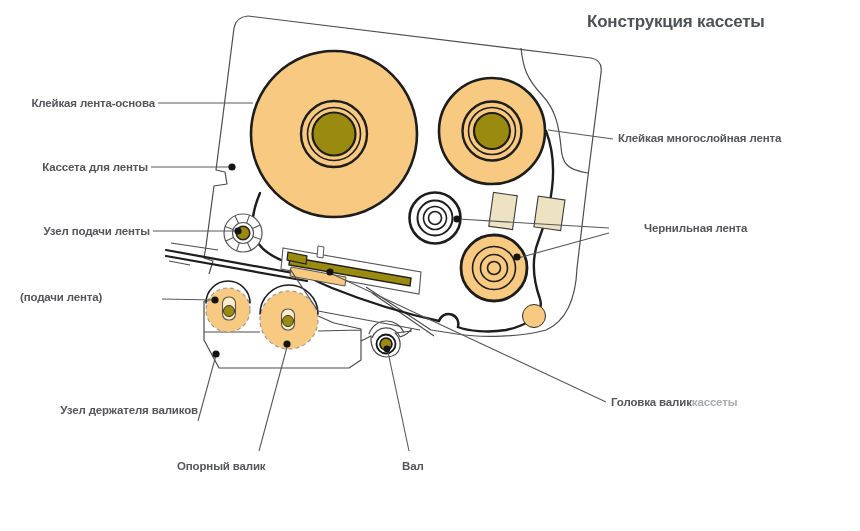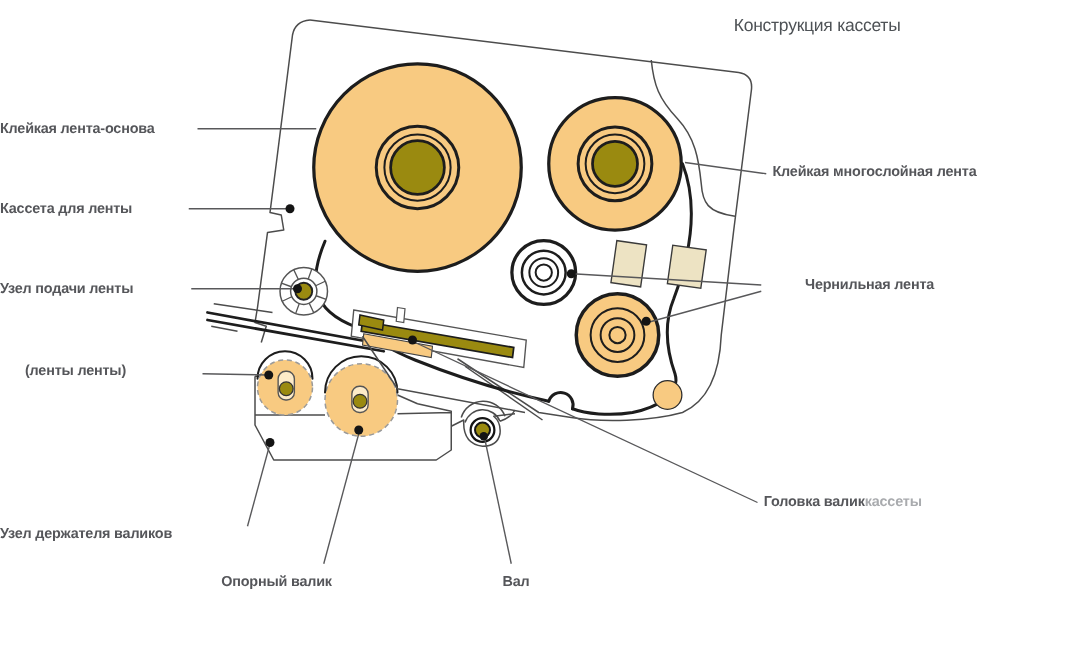--- a/index.html
+++ b/index.html
@@ -6,22 +6,22 @@
     --c-tape:#F8CA81; --c-hub:#9A8A10; --c-ink:#E8831F; --c-ink-core:#F9D08C;
     --c-roll-core:#FBE3B5; --c-beige:#EDE3C3; --c-text:#55565A; --c-text-light:#A9ABAE;
     --c-title:#4E5256; --c-outline:#1D1D1D; --c-thin:#4C4C4C; --c-lead:#58585A;
   }
   html,body{margin:0;padding:0}
   body{width:860px;height:531px;position:relative;background:#fff;
        font-family:"Liberation Sans",sans-serif;overflow:hidden}
   svg{position:absolute;left:0;top:0}
   .lbl{position:absolute;font-weight:bold;font-size:11.5px;color:var(--c-text);
        letter-spacing:-0.15px;line-height:15px;white-space:nowrap}
-  .ra{text-align:left}
-  .title{position:absolute;font-weight:normal;font-size:14px;color:var(--c-title);
+  .ra{text-align:right}
+  .title{position:absolute;font-weight:bold;font-size:17px;color:var(--c-title);
        letter-spacing:-0.2px;white-space:nowrap}
   .faded{color:var(--c-text-light)}
   .out{stroke:var(--c-outline);fill:none;stroke-linecap:round;stroke-linejoin:round}
   .thin{stroke:var(--c-thin);fill:none;stroke-width:1.2;stroke-linejoin:round}
   .lead{stroke:var(--c-lead);fill:none;stroke-width:1.1}
   .tapef{fill:var(--c-tape)}
   .hubf{fill:var(--c-hub)}
   .dot{fill:#141414;stroke:none}
 </style>
 </head>
@@ -142,22 +142,22 @@
     <circle class="dot" cx="330" cy="272" r="3.6"></circle>
   </g>
 </svg>
 
 <div class="title" style="left:587px;top:12px">Конструкция кассеты</div>
 
 <div class="lbl ra" style="left:0;width:155px;top:96px">Клейкая лента-основа</div>
 <div class="lbl ra" style="left:0;width:148px;top:160px">Кассета для ленты</div>
 <div class="lbl ra" style="left:0;width:150px;top:224px">Узел подачи ленты</div>
 <div class="lbl" style="left:20px;top:290px">
-  <div>(ленты ленты)</div>
+  <div>(подачи лента)</div>
 </div>
-<div class="lbl ra" style="left:0;width:198px;top:420px">Узел держателя валиков</div>
+<div class="lbl ra" style="left:0;width:198px;top:403px">Узел держателя валиков</div>
 <div class="lbl" style="left:177px;top:459px">Опорный валик</div>
 <div class="lbl" style="left:402px;top:459px">Вал</div>
 <div class="lbl" style="left:618px;top:131px">Клейкая многослойная лента</div>
 <div class="lbl" style="left:644px;top:221px">Чернильная лента</div>
 <div class="lbl" style="left:611px;top:395px">
   <span>Головка валик</span><span class="faded">кассеты</span>
 </div>
 
 </body></html>

